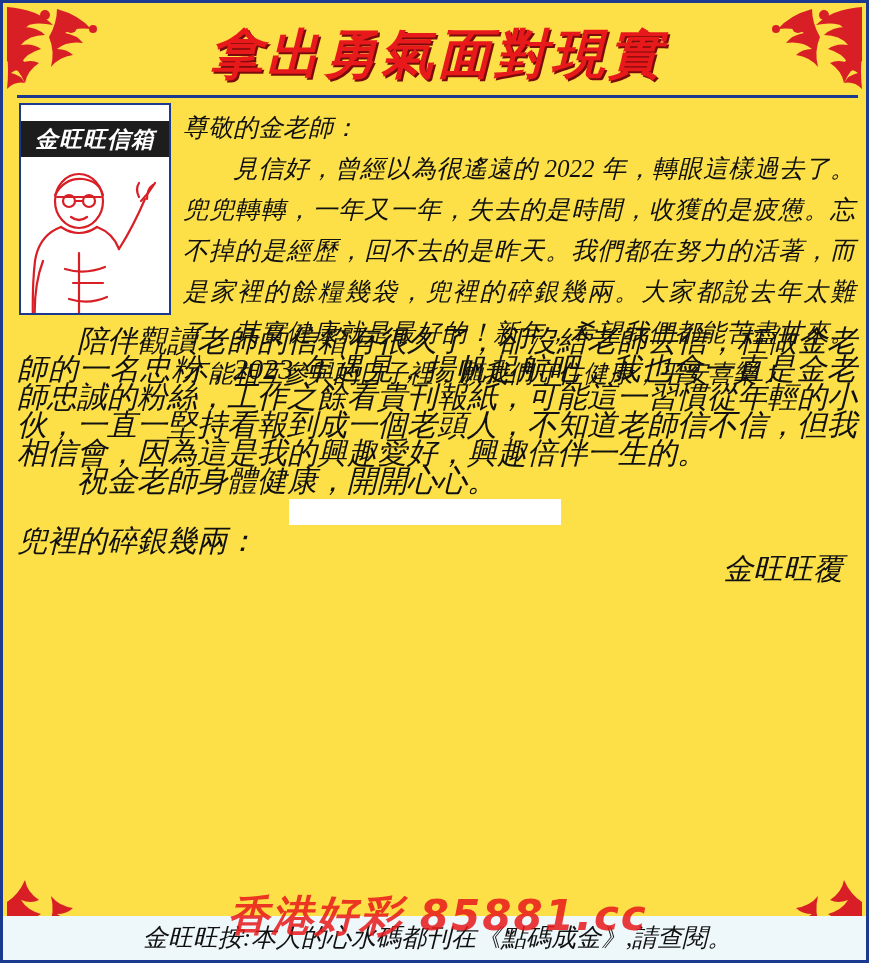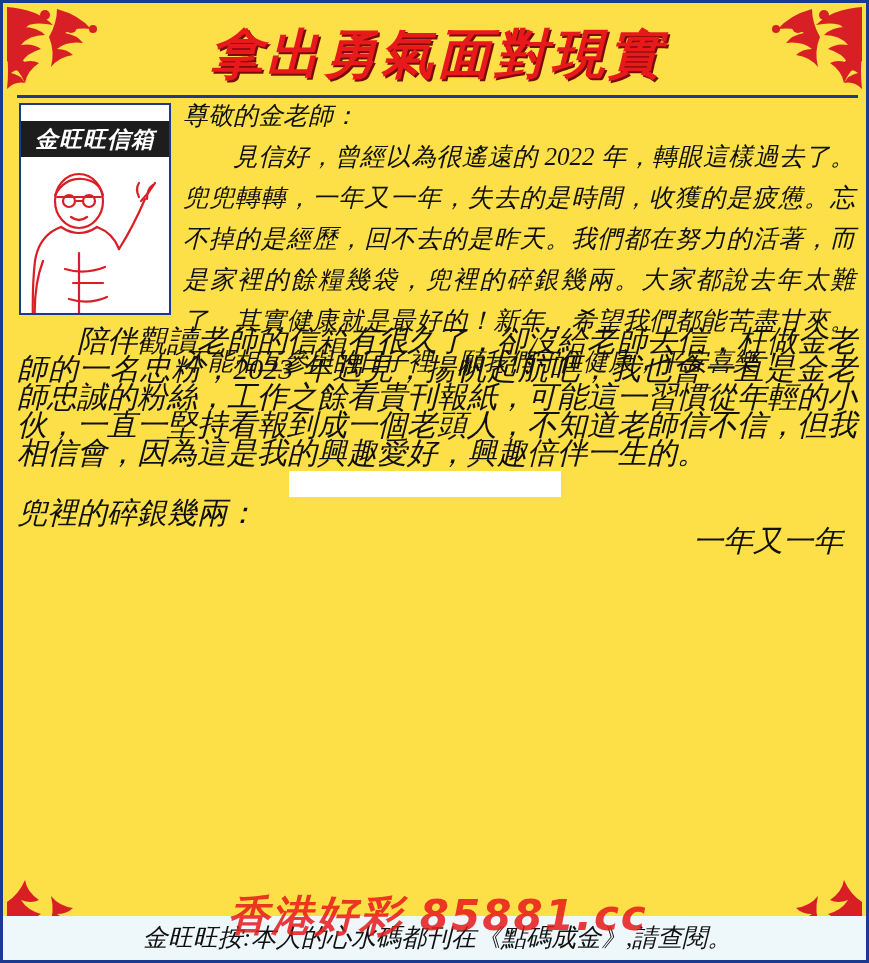--- a/index.html
+++ b/index.html
@@ -82,21 +82,21 @@
   }
   .portrait-figure {
     position: relative;
     height: 172px;
     background: #ffffff;
   }
   .portrait-figure svg { display: block; width: 100%; height: 100%; }
 
   .body-text {
     position: absolute;
-    top: 92px;
+    top: 104px;
     left: 180px;
     width: 672px;
     font-size: 25px;
     line-height: 41px;
     color: #111111;
     text-align: justify;
   }
   .flow {
     position: absolute;
     top: 324px;
@@ -246,22 +246,23 @@
     </div>
   </div>
 
   <div class="body-text">
     <div>尊敬的金老師：</div>
     <div class="indent">見信好，曾經以為很遙遠的 2022 年，轉眼這樣過去了。兜兜轉轉，一年又一年，失去的是時間，收獲的是疲憊。忘不掉的是經歷，回不去的是昨天。我們都在努力的活著，而是家裡的餘糧幾袋，兜裡的碎銀幾兩。大家都說去年太難了，其實健康就是最好的！新年，希望我們都能苦盡甘來。不能相互參與的日子裡，願我們守住健康，平安喜樂！</div>
   </div>
 
   <div class="flow">
     <div class="indent">陪伴觀讀老師的信箱有很久了，卻沒給老師去信，枉做金老師的一名忠粉，2023 年遇見，揚帆起航吧，我也會一直是金老師忠誠的粉絲，工作之餘看貴刊報紙，可能這一習慣從年輕的小伙，一直一堅持看報到成一個老頭人，不知道老師信不信，但我相信會，因為這是我的興趣愛好，興趣倍伴一生的。</div>
+    <div class="indent">祝金老師身體健康，開開心心。</div>
     <span class="redact"></span>
     <div>兜裡的碎銀幾兩：</div>
-    <div class="sign-right">一年又一年</div>
+    <div class="sign-right">金旺旺覆</div>
   </div>
 
   <div class="footer-bar"></div>
   <div class="footer-note">金旺旺按:本人的心水碼都刊在《點碼成金》,請查閱。</div>
   <div class="watermark">香港好彩 85881.cc</div>
 
 </div>
 
 </body></html>

